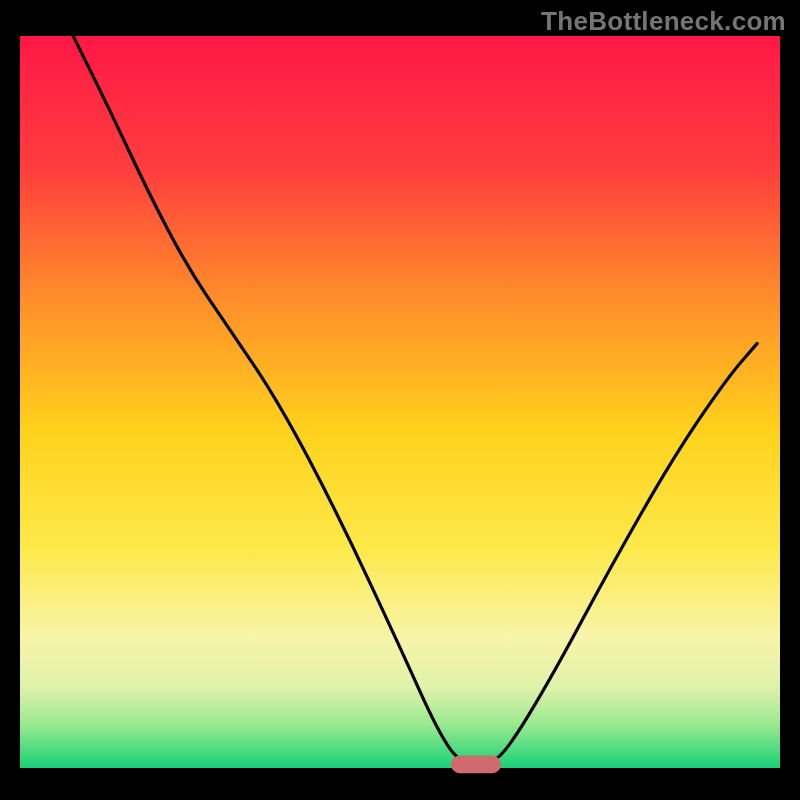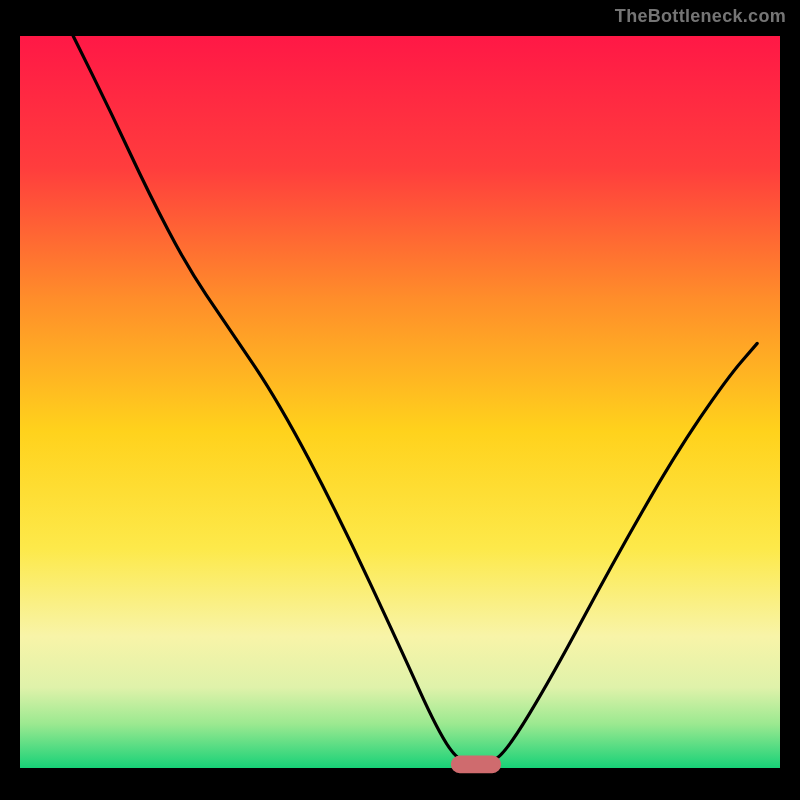--- a/index.html
+++ b/index.html
@@ -9,21 +9,21 @@
   height: 800px;
   overflow: hidden;
   background: #000;
 }
 svg { display: block; }
 .watermark {
   position: absolute;
   top: 6px;
   right: 14px;
   font-family: Arial, Helvetica, sans-serif;
-  font-size: 18px;
+  font-size: 26px;
   font-weight: 600;
   color: #757575;
   letter-spacing: 0.3px;
 }
 </style>
 </head>
 <body>
 
 <svg id="chart" width="800" height="800" viewBox="0 0 800 800">
   <defs>

